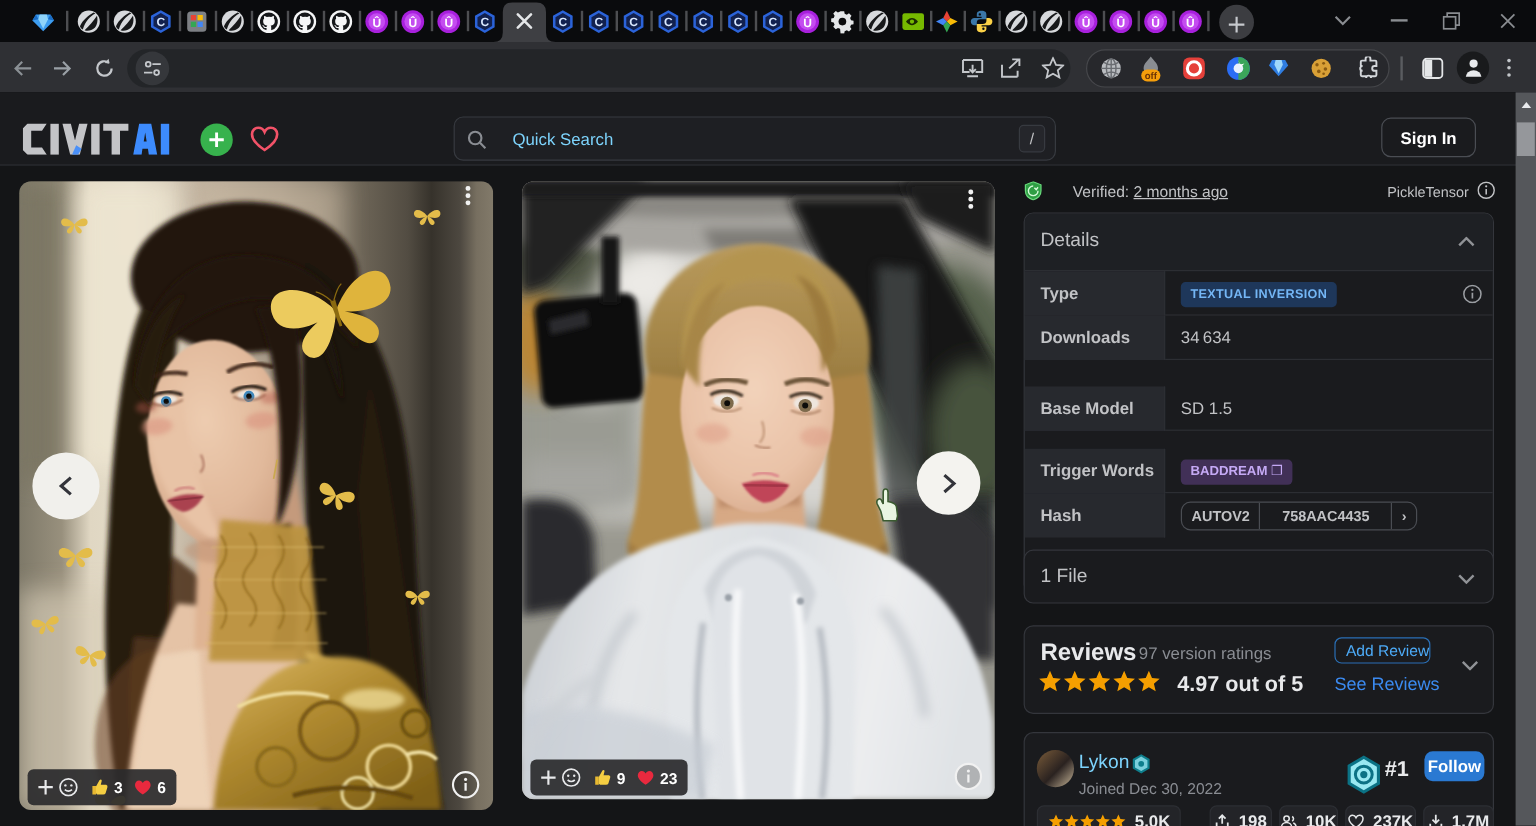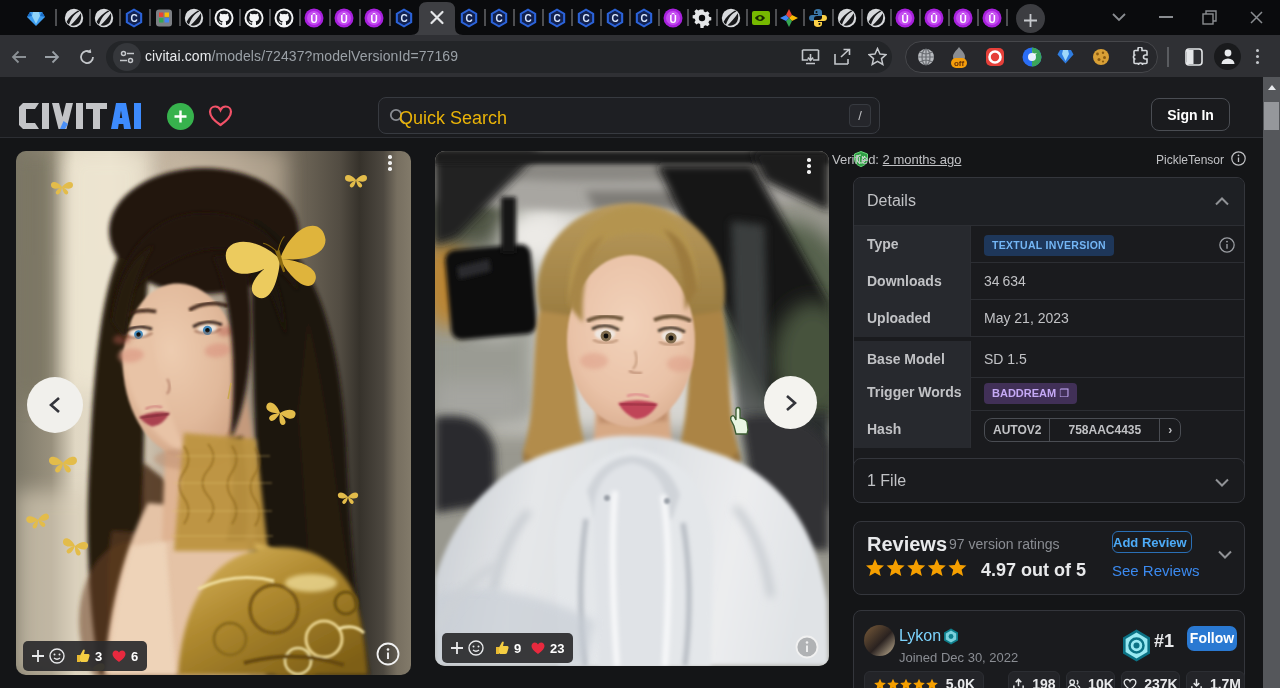--- a/index.html
+++ b/index.html
@@ -249,21 +249,20 @@
     </svg>
   <div id="omnibox">
 
     <div class="abs" style="left:7px;top:2px;width:28px;height:28px;border-radius:50%;background:#35373b;"></div>
     <svg class="abs" style="left:13px;top:9px" width="16" height="14" viewBox="0 0 16 14">
         <circle cx="4.5" cy="3.5" r="2" fill="none" stroke="#c4c7cb" stroke-width="1.5"></circle>
         <path d="M8 3.5 H15" stroke="#c4c7cb" stroke-width="1.5"></path>
         <circle cx="11.5" cy="10.5" r="2" fill="none" stroke="#c4c7cb" stroke-width="1.5"></circle>
         <path d="M1 10.5 H8" stroke="#c4c7cb" stroke-width="1.5"></path>
       </svg>
-    <div class="abs" style="left:39px;top:7px;font-size:14px;color:#e8eaed;letter-spacing:0.1px;">civitai.com<span style="color:#9aa0a6">/models/72437?modelVersionId=77169</span></div>
 
     <svg class="abs" style="left:695px;top:7px" width="19" height="18" viewBox="0 0 19 18">
         <path d="M1.5 2 H17.5 M1.5 2 V12 H7 M17.5 2 V12 H12 M5 15.5 H14" stroke="#c4c7cb" stroke-width="1.6" fill="none"></path>
         <path d="M9.5 6 V12 M6.8 9.6 L9.5 12.4 L12.2 9.6" stroke="#c4c7cb" stroke-width="1.6" fill="none"></path>
       </svg>
 
     <svg class="abs" style="left:727px;top:7px" width="18" height="18" viewBox="0 0 18 18">
         <path d="M2 6 V16 H15 M15 16 V11" stroke="#c4c7cb" stroke-width="1.6" fill="none"></path>
         <path d="M8 9 L16 1.5 M10.5 1.5 H16.5 V7" stroke="#c4c7cb" stroke-width="1.6" fill="none"></path>
       </svg>
@@ -351,21 +350,21 @@
 
     <svg class="abs" style="left:208px;top:27px" width="25" height="24" viewBox="0 0 25 24">
         <path d="M12.5 21 C5 16 2 12 2 7.8 C2 4.6 4.5 2.5 7.3 2.5 C9.5 2.5 11.5 3.8 12.5 6 C13.5 3.8 15.5 2.5 17.7 2.5 C20.5 2.5 23 4.6 23 7.8 C23 12 20 16 12.5 21 Z" fill="none" stroke="#f25268" stroke-width="2.2"></path>
       </svg>
 
     <div class="abs" style="left:378px;top:20px;width:502px;height:37px;background:#1e1f23;border:1px solid #373a40;border-radius:8px;">
       <svg class="abs" style="left:10px;top:10px" width="17" height="17" viewBox="0 0 17 17">
           <circle cx="7" cy="7" r="5.2" fill="none" stroke="#8a8d93" stroke-width="1.8"></circle>
           <path d="M11 11 L15.5 15.5" stroke="#8a8d93" stroke-width="1.8"></path>
         </svg>
-      <div class="abs" style="left:20px;top:10px;font-size:18px;color:#eab308;">Quick Search</div>
+      <div class="abs" style="left:48px;top:10px;font-size:14px;color:#7dd3fc;">Quick Search</div>
       <div class="abs" style="right:8px;top:6px;width:22px;height:23px;background:#25262b;border:1px solid #373a40;border-radius:4px;color:#c1c2c5;font-size:13px;text-align:center;line-height:22px;">/</div>
     </div>
 
     <div class="abs" style="left:1151px;top:21px;width:79px;height:33px;border:1px solid #4a4d53;border-radius:8px;color:#fff;font-weight:bold;font-size:14px;text-align:center;line-height:32px;">Sign In</div>
   </div>
   <div id="content">
 <svg class="abs" style="left:16px;top:74px;border-radius:10px" width="395" height="524" viewBox="0 0 395 524">
 <defs>
 <filter id="b8" x="-40%" y="-40%" width="180%" height="180%">
             <feGaussianBlur stdDeviation="10"></feGaussianBlur>
@@ -694,21 +693,21 @@
     <svg class="abs" style="left:795px;top:558px" width="24" height="24" viewBox="0 0 24 24">
         <circle cx="12" cy="12" r="10.5" fill="rgba(30,30,30,0.25)" stroke="#f1f1f1" stroke-width="1.8"></circle>
         <path d="M12 10.5 V17" stroke="#f1f1f1" stroke-width="1.9"></path>
         <circle cx="12" cy="7.5" r="1.3" fill="#f1f1f1"></circle>
       </svg>
 
     <svg class="abs" style="left:853px;top:74px" width="16" height="16" viewBox="0 0 16 16">
         <path d="M8 0.5 L14.5 3 V8 C14.5 12 11.5 14.5 8 15.5 C4.5 14.5 1.5 12 1.5 8 V3 Z" fill="#2f9e44" stroke="#69db7c" stroke-width="1"></path>
         <path d="M8 4 a4 4 0 1 0 4 4 M12 5 l-1.5 2 L9 5.5" stroke="#d3f9d8" stroke-width="1.2" fill="none"></path>
       </svg>
-    <div class="abs" style="left:832px;top:75px;font-size:13px;color:#c1c2c5;">Verified: <span style="text-decoration:underline">2 months ago</span></div>
+    <div class="abs" style="left:894px;top:75px;font-size:13px;color:#c1c2c5;">Verified: <span style="text-decoration:underline">2 months ago</span></div>
     <div class="abs" style="left:1156px;top:76px;font-size:12px;color:#c1c2c5;">PickleTensor</div>
     <svg class="abs" style="left:1231px;top:74px" width="15" height="15" viewBox="0 0 15 15">
         <circle cx="7.5" cy="7.5" r="6.7" fill="none" stroke="#c1c2c5" stroke-width="1.2"></circle>
         <path d="M7.5 6.5 V11" stroke="#c1c2c5" stroke-width="1.3"></path>
         <circle cx="7.5" cy="4.3" r="0.9" fill="#c1c2c5"></circle>
       </svg>
 
     <div class="card" style="left:853px;top:100px;width:392px;height:318px;overflow:hidden;">
       <div class="abs" style="left:0;top:0;width:392px;height:48px;background:#1e2024;border-bottom:1px solid #2c2e33;">
         <div class="abs" style="left:13px;top:14px;font-size:16px;color:#c1c2c5;">Details</div>
@@ -723,25 +722,21 @@
         <svg class="abs" style="left:365px;top:11px" width="16" height="16" viewBox="0 0 15 15">
             <circle cx="7.5" cy="7.5" r="6.7" fill="none" stroke="#9a9da2" stroke-width="1.2"></circle>
             <path d="M7.5 6.5 V11" stroke="#9a9da2" stroke-width="1.3"></path>
             <circle cx="7.5" cy="4.3" r="0.9" fill="#9a9da2"></circle>
           </svg>
         </div>
       <div class="dtrow" style="top:85px">
           <div class="dlab">Downloads</div>
           <div class="dval">34 634</div>
         </div>
-      <div class="dtrow" style="top:122px">
-          <div class="dlab">Uploaded</div>
-          <div class="dval">May 21, 2023</div>
-        </div>
-      <div class="dtrow" style="top:163px">
+      <div class="dtrow" style="top:144px">
           <div class="dlab">Base Model</div>
           <div class="dval">SD 1.5</div>
         </div>
       <div class="dtrow" style="top:196px">
           <div class="dlab">Trigger Words</div>
           <div class="dval">
         <span style="display:inline-block;background:#413057;color:#c5a9f5;font-weight:bold;font-size:11px;line-height:11px;padding:5px 8px;border-radius:4px;vertical-align:middle;">BADDREAM <span style="font-weight:normal;font-size:11px;">❐</span></span></div>
         </div>
       <div class="dtrow" style="top:233px;border-bottom:none;">
           <div class="dlab">Hash</div>
@@ -757,21 +752,21 @@
     <div class="card" style="left:853px;top:381px;width:392px;height:45px;">
       <div class="abs" style="left:13px;top:13px;font-size:16px;color:#c1c2c5;">1 File</div>
       <svg class="abs" style="left:361px;top:19px" width="14" height="9" viewBox="0 0 14 9">
           <path d="M1 1.5 L7 7.5 L13 1.5" class="chev" stroke="#c1c2c5"></path>
         </svg>
     </div>
 
     <div class="card" style="left:853px;top:444px;width:392px;height:74px;">
       <div class="abs" style="left:13px;top:11px;font-size:20px;font-weight:bold;color:#e8e9eb;">Reviews</div>
       <div class="abs" style="left:95px;top:14px;font-size:14px;color:#8a8d93;">97 version ratings</div>
-      <div class="abs" style="left:258px;top:9px;width:80px;height:22px;border:1px solid #2a6fb5;border-radius:6px;color:#4dabf7;font-size:13px;font-weight:bold;text-align:left;line-height:21px;">Add Review</div>
+      <div class="abs" style="left:258px;top:9px;width:80px;height:22px;border:1px solid #2a6fb5;border-radius:6px;color:#4dabf7;font-size:13px;font-weight:normal;text-align:right;line-height:21px;">Add Review</div>
       <svg class="abs" style="left:364px;top:28px" width="14" height="9" viewBox="0 0 14 9">
           <path d="M1 1.5 L7 7.5 L13 1.5" class="chev" stroke="#c1c2c5"></path>
         </svg>
       <div class="abs" style="left:11px;top:36px;">
         <svg width="102" height="21" viewBox="0 0 102 21">
           <g fill="#f59f00">
               <path id="st" d="M10 1 L12.6 7 L19 7.6 L14.2 11.8 L15.7 18 L10 14.7 L4.3 18 L5.8 11.8 L1 7.6 L7.4 7 Z"></path>
               <use href="#st" x="20.6"></use>
               <use href="#st" x="41.2"></use>
               <use href="#st" x="61.8"></use>

